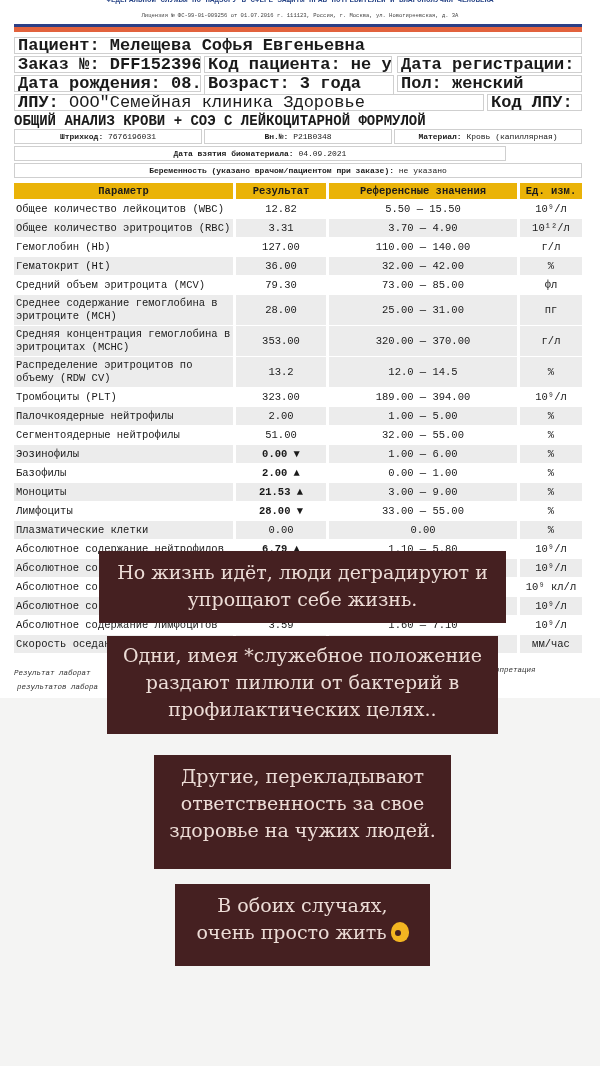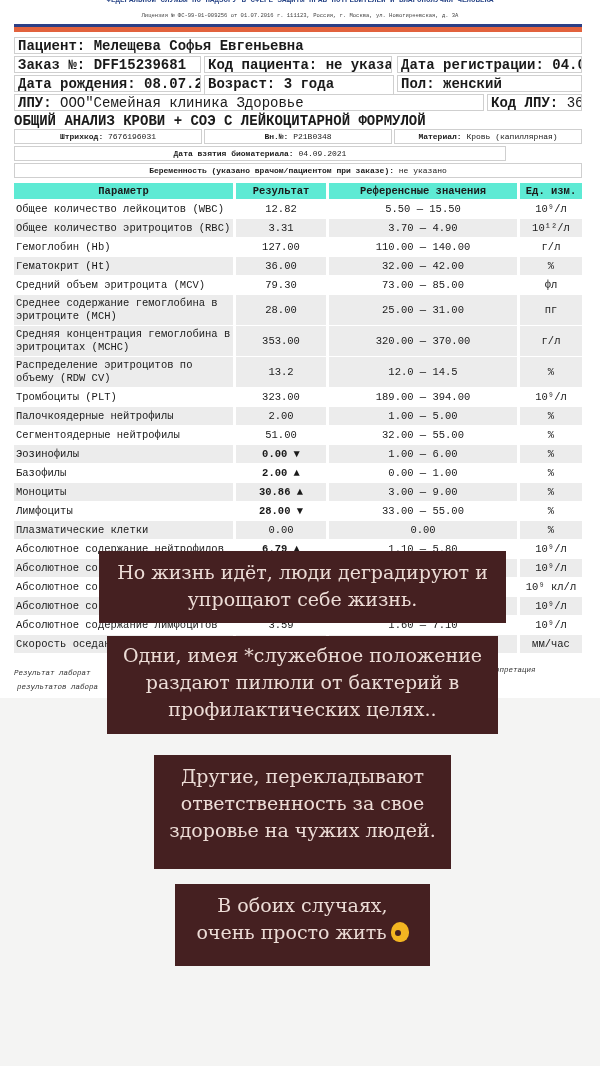--- a/index.html
+++ b/index.html
@@ -23,37 +23,37 @@
       font-size: 5.5px; color: #444;
     }
     .flag {
       position: absolute; left: 14px; top: 24px; width: 568px; height: 8px;
     }
     .flag .b { height: 3px; background: #2c3f86; }
     .flag .r { height: 5px; background: #e2623d; }
 
     .box {
       position: absolute; border: 1px solid #cfcfcf; background: #fff;
-      font-size: 14px; line-height: 16px; padding: 0 3px; box-sizing: border-box;
+      font-size: 17px; line-height: 16px; padding: 0 3px; box-sizing: border-box;
       white-space: nowrap; overflow: hidden;
     }
     .b { font-weight: bold; }
     .small { font-size: 8px; line-height: 13px; text-align: center; }
 
     .section-title {
       position: absolute; left: 14px; top: 113px; font-size: 14px; font-weight: bold;
     }
 
     table.res {
       position: absolute; left: 14px; top: 182px; width: 568px;
       border-collapse: separate; border-spacing: 0 1px;
       font-size: 10.5px;
     }
     table.res th {
-      background: #5eead4; font-weight: bold; font-size: 10.5px; height: 16px; padding: 0;
+      background: #eab308; font-weight: bold; font-size: 10.5px; height: 16px; padding: 0;
     }
     table.res td { padding: 0 2px; height: 18px; line-height: 13px; }
     table.res tr.alt td { background: #ececec; }
     table.res td.c { text-align: center; }
     table.res .sep { border-right: 3px solid #fff; }
     .flagged { font-weight: bold; }
 
     .footnote {
       position: absolute; left: 14px; top: 666px; width: 570px;
       font-size: 7.5px; font-style: italic; color: #333; line-height: 14px;
@@ -222,21 +222,21 @@
           <td class="c">%</td>
         </tr>
         <tr>
           <td class="sep">Базофилы</td>
           <td class="c sep flagged">2.00 ▲</td>
           <td class="c sep">0.00 — 1.00</td>
           <td class="c">%</td>
         </tr>
         <tr class="alt">
           <td class="sep">Моноциты</td>
-          <td class="c sep flagged">30.86 ▲</td>
+          <td class="c sep flagged">21.53 ▲</td>
           <td class="c sep">3.00 — 9.00</td>
           <td class="c">%</td>
         </tr>
         <tr>
           <td class="sep">Лимфоциты</td>
           <td class="c sep flagged">28.00 ▼</td>
           <td class="c sep">33.00 — 55.00</td>
           <td class="c">%</td>
         </tr>
         <tr class="alt">

